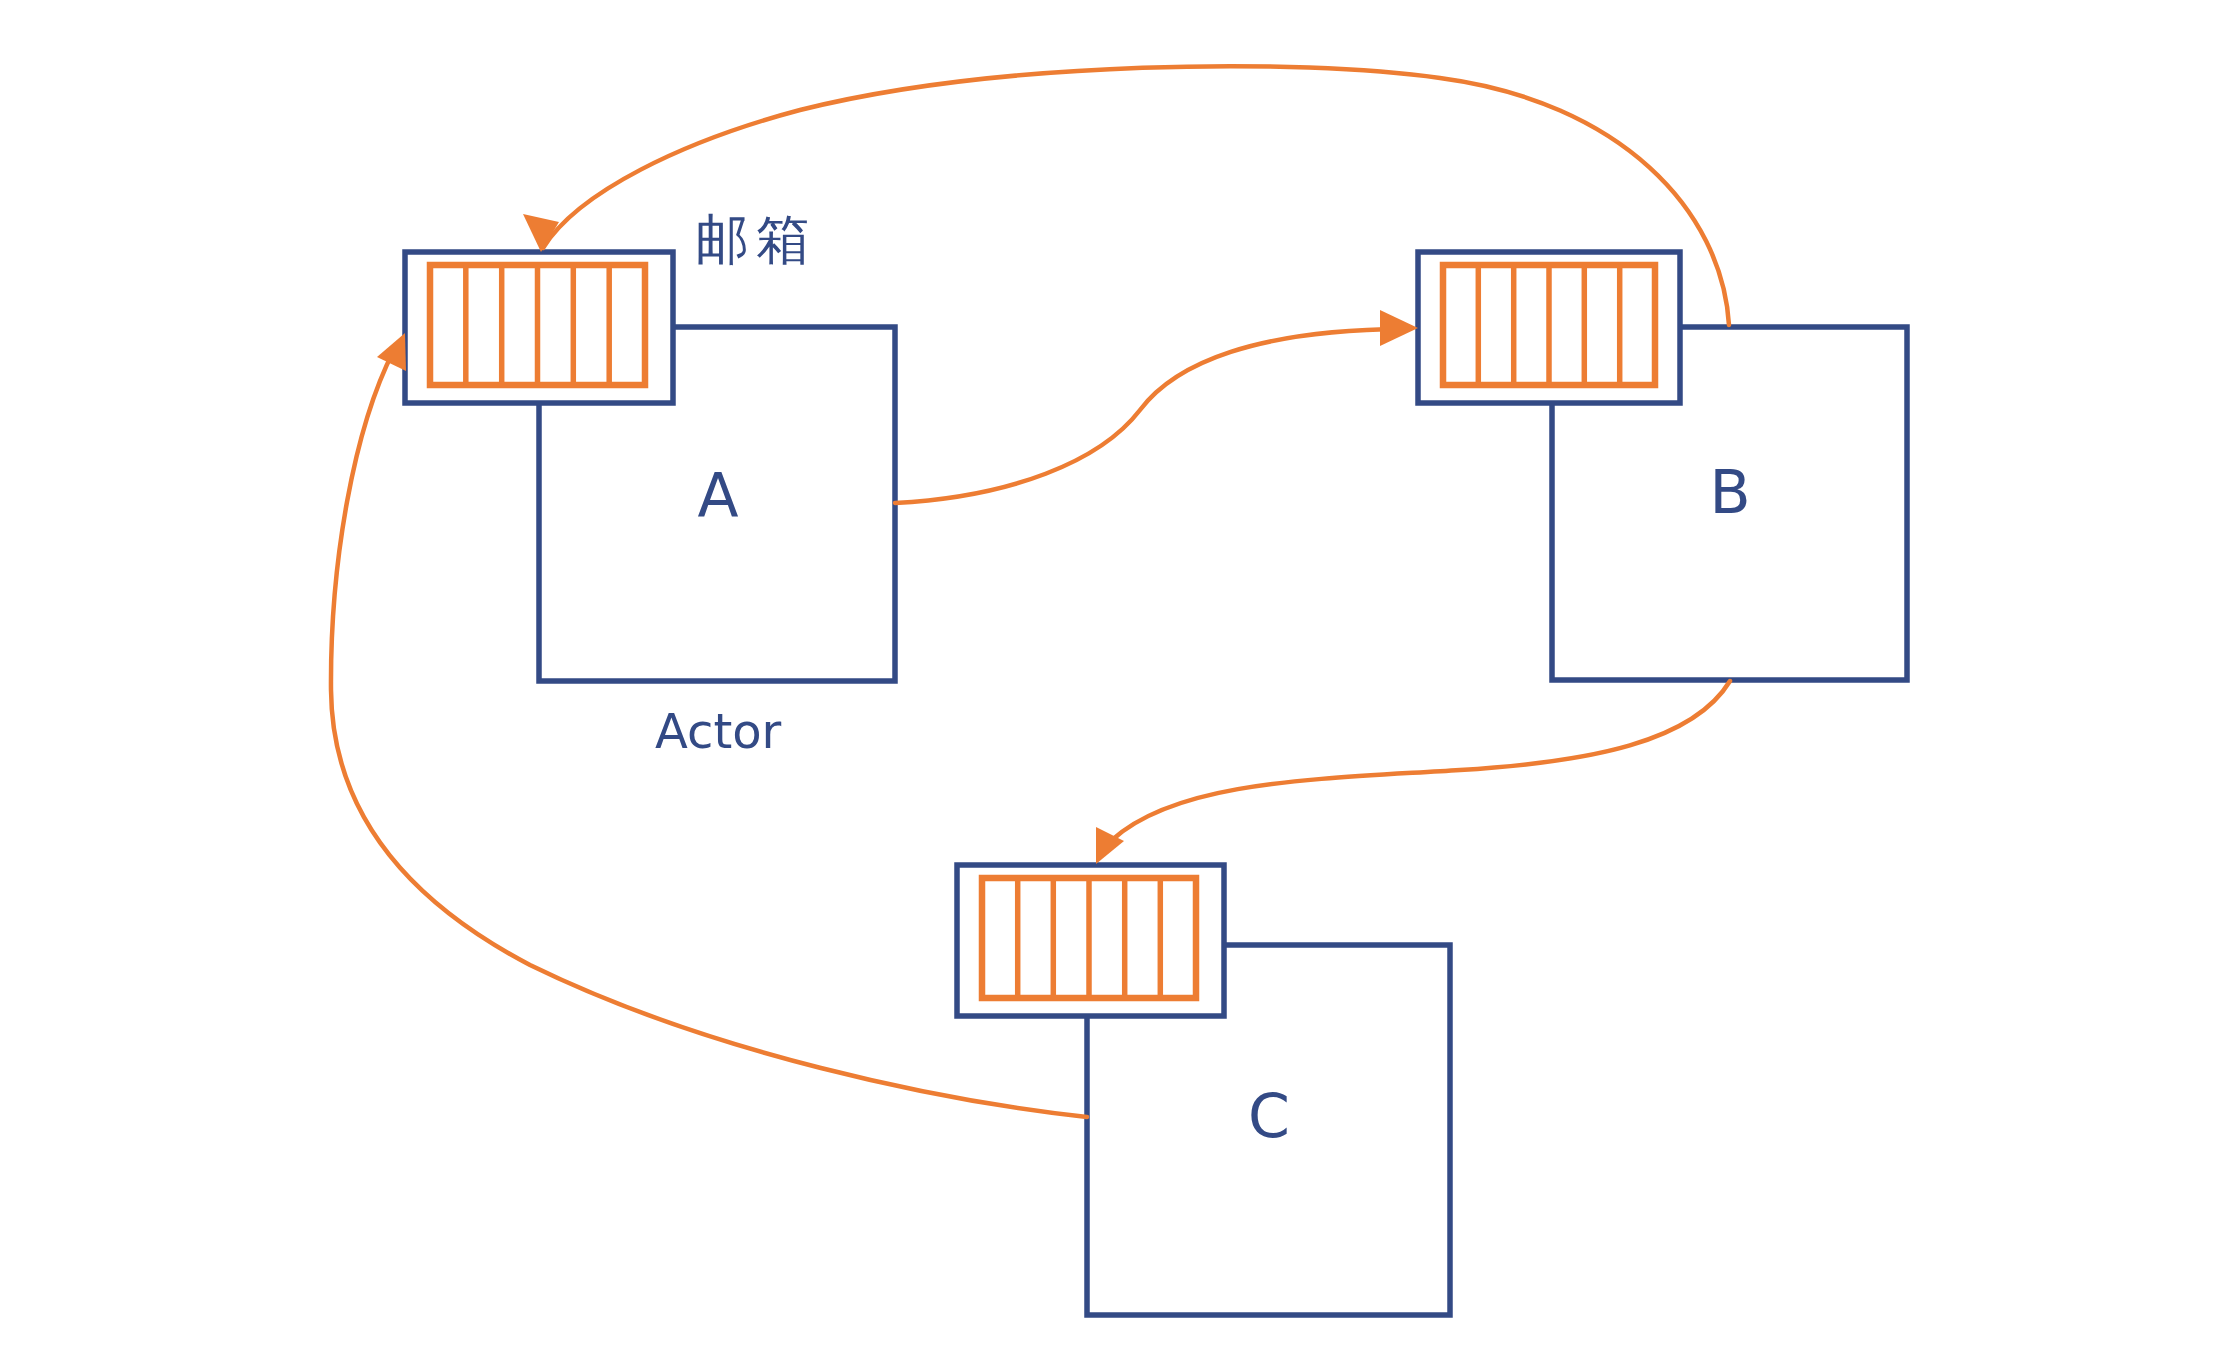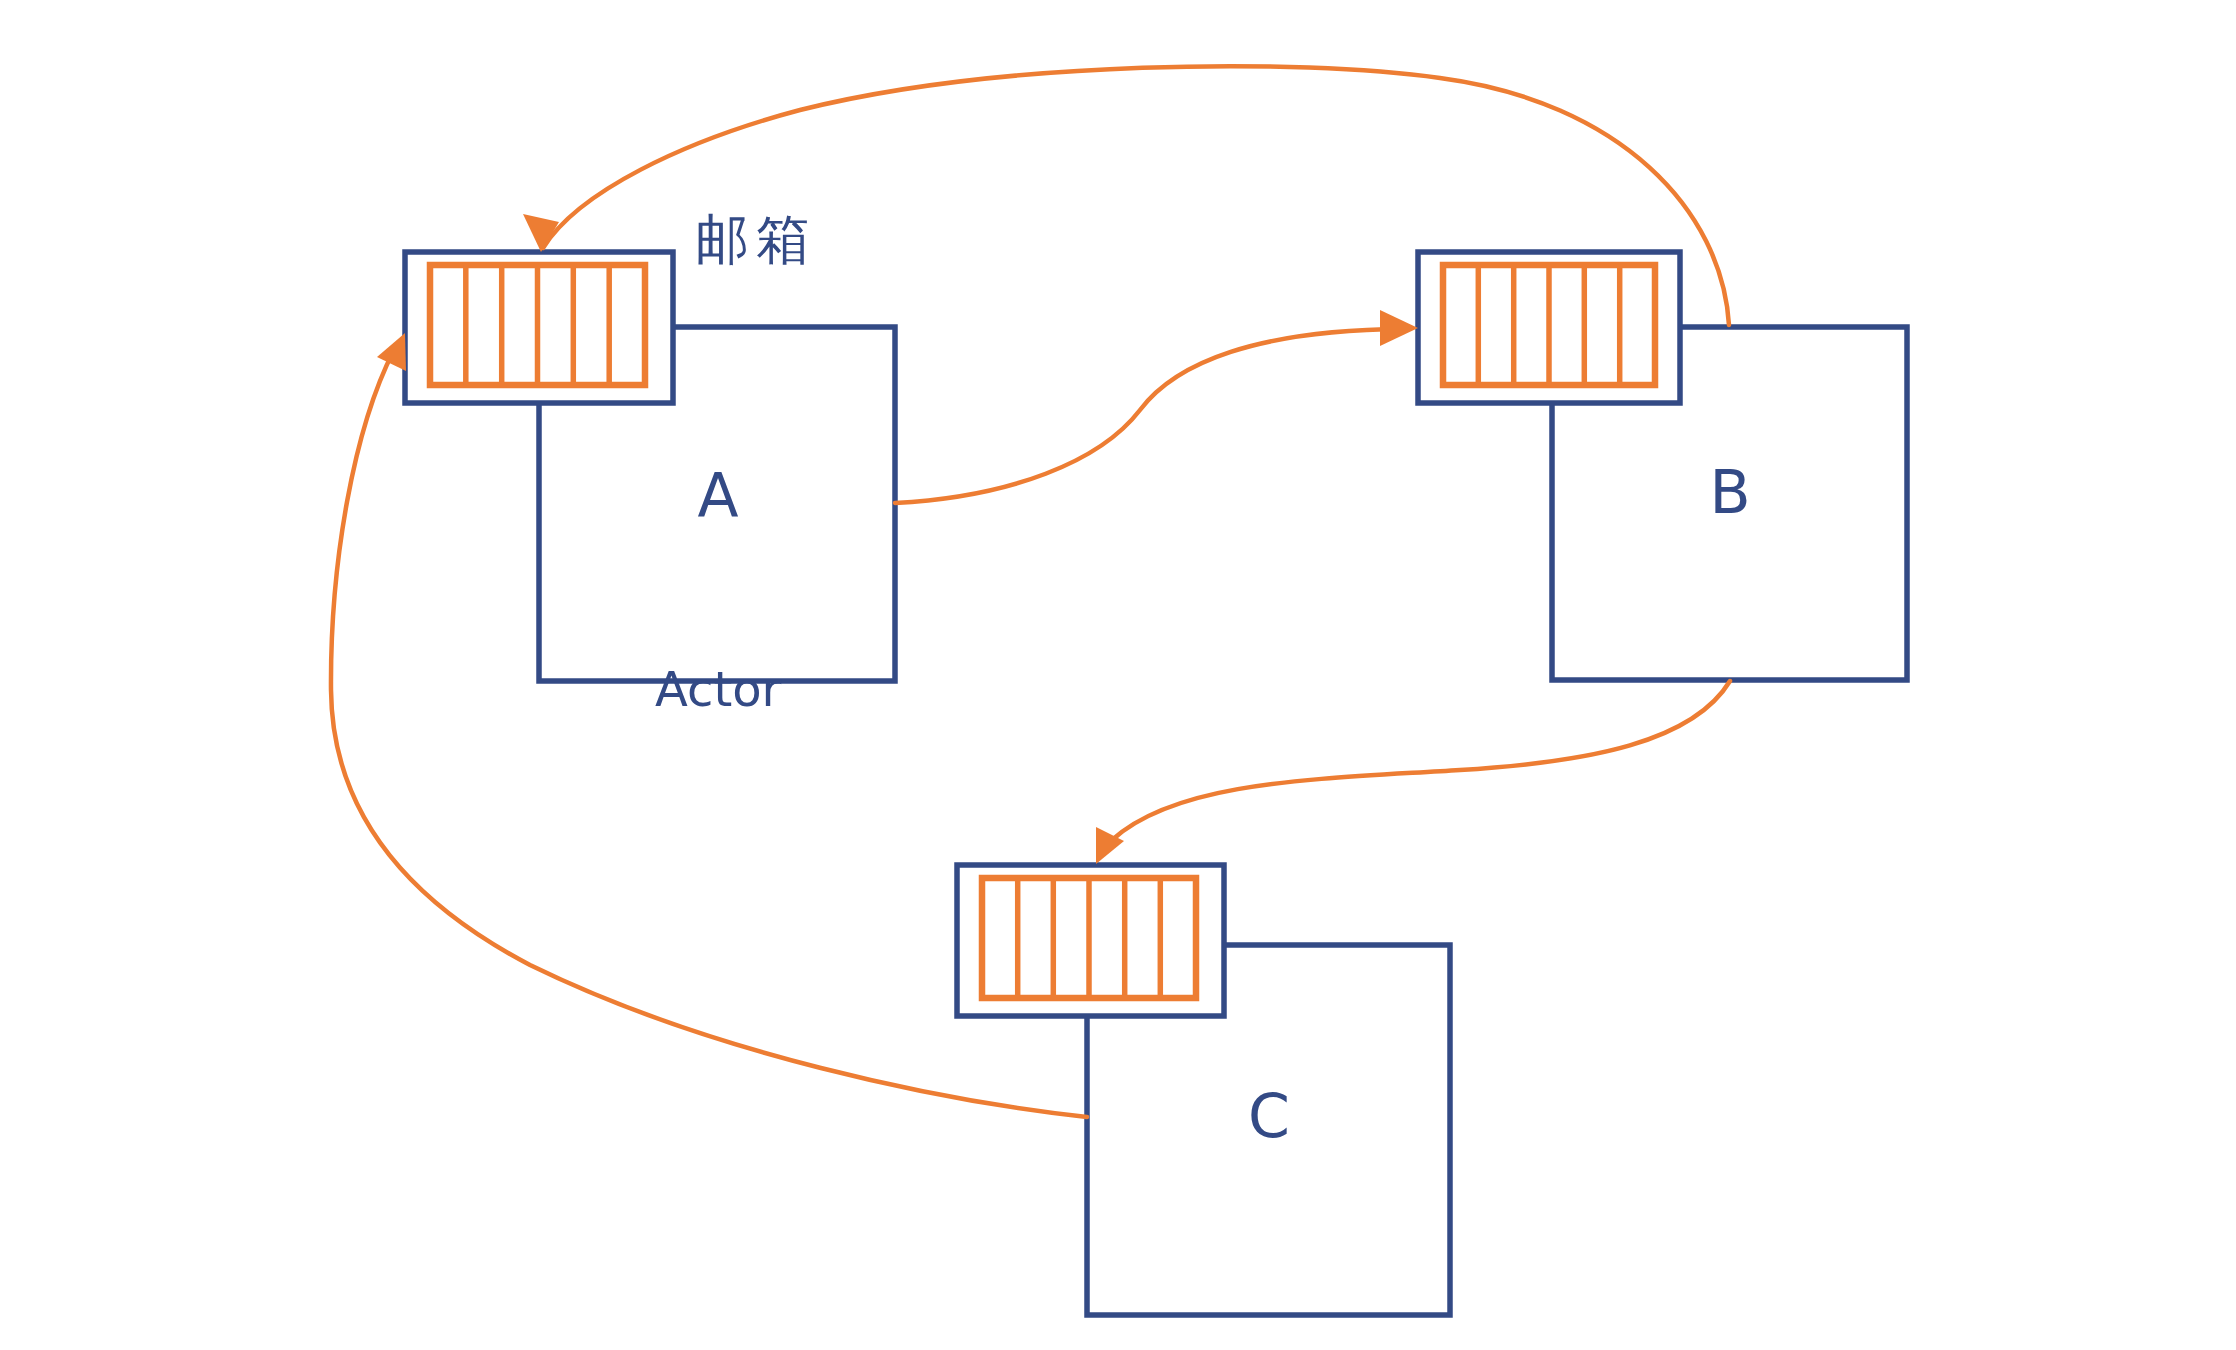--- a/index.html
+++ b/index.html
@@ -88,15 +88,15 @@
   </svg>
 
   <div class="lbl cn" style="left:695px;top:204px;">邮箱</div>
 
   <div class="lbl actor-name" style="left:658px;top:459px;">A</div>
 
   <div class="lbl actor-name" style="left:1670px;top:456px;">B</div>
 
   <div class="lbl actor-name" style="left:1209px;top:1080px;">C</div>
 
-  <div class="lbl caption" style="left:655px;top:661px;">Actor</div>
+  <div class="lbl caption" style="left:655px;top:703px;">Actor</div>
 
 </div>
 
 </body></html>

